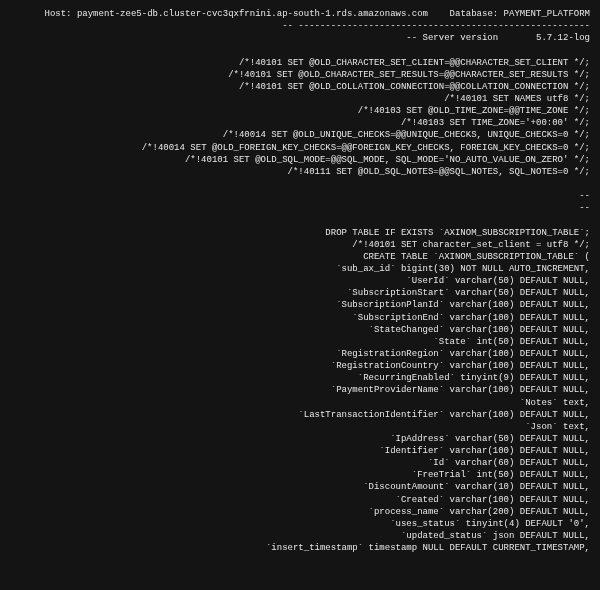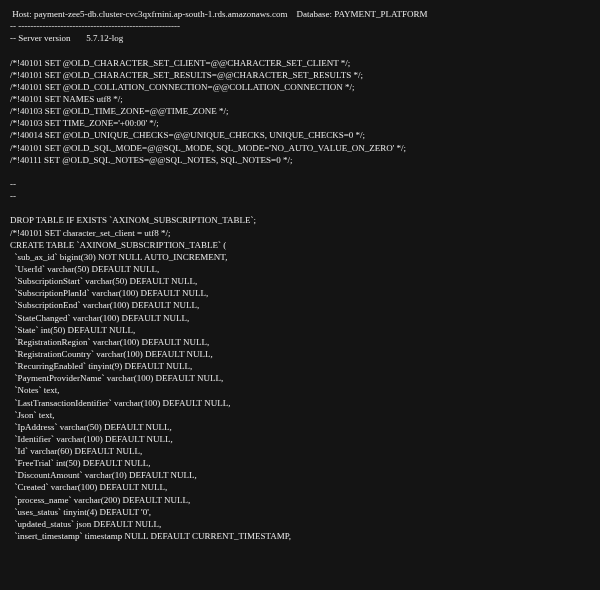--- a/index.html
+++ b/index.html
@@ -11,38 +11,40 @@
     font-size: 9px;
     line-height: 1.35;
   }
   .terminal {
     width: 600px;
     box-sizing: border-box;
     padding: 8px 10px;
   }
   .line {
     white-space: pre;
-    font-family: Liberation Serif, serif;
+    font-family: Liberation Mono, monospace;
+    text-align: right;
   }
 </style>
 </head>
 <body>
 
 <div class="terminal" id="terminal">
     <div class="line"> Host: payment-zee5-db.cluster-cvc3qxfrnini.ap-south-1.rds.amazonaws.com    Database: PAYMENT_PLATFORM</div>
     <div class="line">-- ------------------------------------------------------</div>
     <div class="line">-- Server version       5.7.12-log</div>
     <div class="line">&nbsp;</div>
     <div class="line">/*!40101 SET @OLD_CHARACTER_SET_CLIENT=@@CHARACTER_SET_CLIENT */;</div>
     <div class="line">/*!40101 SET @OLD_CHARACTER_SET_RESULTS=@@CHARACTER_SET_RESULTS */;</div>
     <div class="line">/*!40101 SET @OLD_COLLATION_CONNECTION=@@COLLATION_CONNECTION */;</div>
     <div class="line">/*!40101 SET NAMES utf8 */;</div>
     <div class="line">/*!40103 SET @OLD_TIME_ZONE=@@TIME_ZONE */;</div>
     <div class="line">/*!40103 SET TIME_ZONE='+00:00' */;</div>
     <div class="line">/*!40014 SET @OLD_UNIQUE_CHECKS=@@UNIQUE_CHECKS, UNIQUE_CHECKS=0 */;</div>
+    <div class="line">/*!40014 SET @OLD_FOREIGN_KEY_CHECKS=@@FOREIGN_KEY_CHECKS, FOREIGN_KEY_CHECKS=0 */;</div>
     <div class="line">/*!40101 SET @OLD_SQL_MODE=@@SQL_MODE, SQL_MODE='NO_AUTO_VALUE_ON_ZERO' */;</div>
     <div class="line">/*!40111 SET @OLD_SQL_NOTES=@@SQL_NOTES, SQL_NOTES=0 */;</div>
     <div class="line">&nbsp;</div>
     <div class="line">--</div>
     <div class="line">--</div>
     <div class="line">&nbsp;</div>
     <div class="line">DROP TABLE IF EXISTS `AXINOM_SUBSCRIPTION_TABLE`;</div>
     <div class="line">/*!40101 SET character_set_client = utf8 */;</div>
     <div class="line">CREATE TABLE `AXINOM_SUBSCRIPTION_TABLE` (</div>
     <div class="line">  `sub_ax_id` bigint(30) NOT NULL AUTO_INCREMENT,</div>

